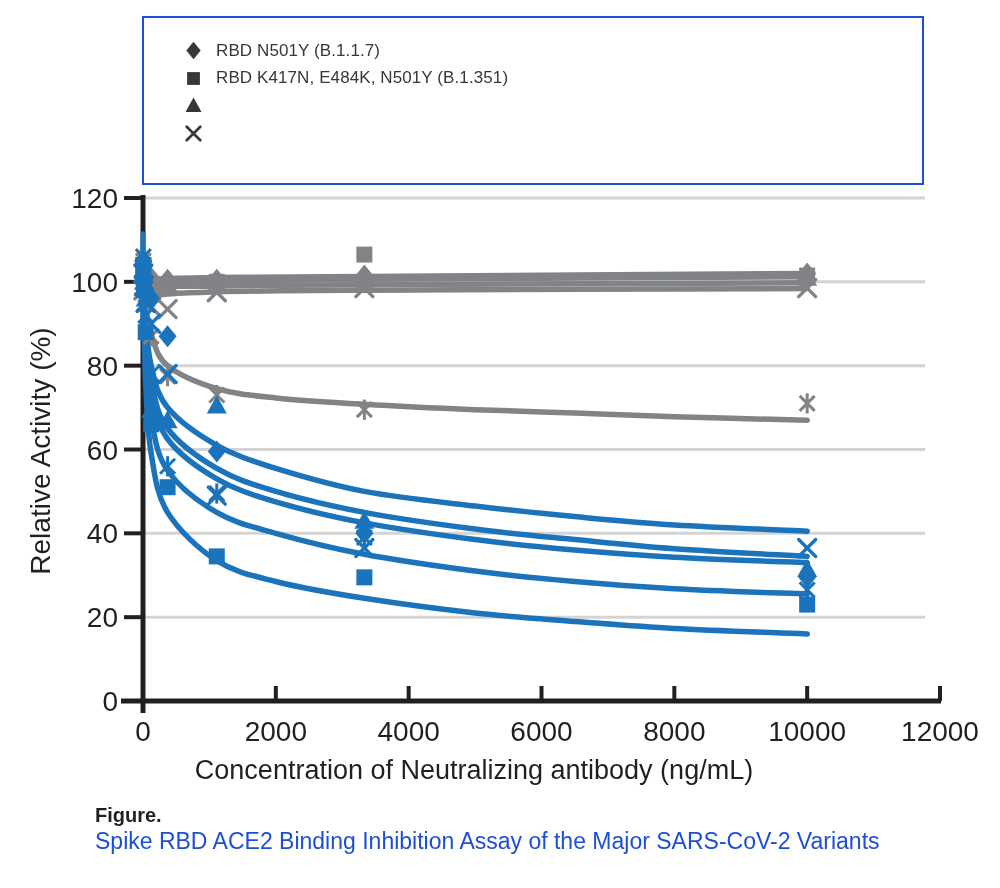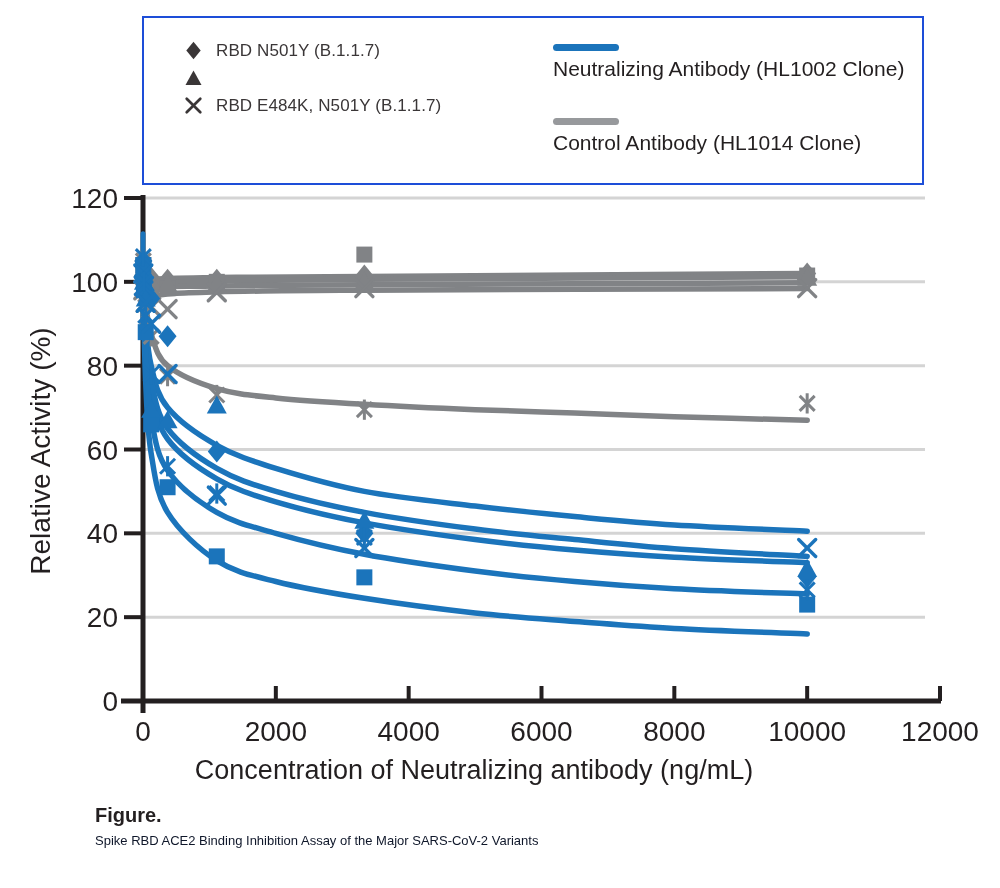--- a/index.html
+++ b/index.html
@@ -10,21 +10,21 @@
   .variants{position:absolute;left:40px;top:19px;}
   .variant-row{display:flex;align-items:center;height:27.5px;gap:13px;}
   .variant-label{font-size:17px;color:#3A3637;white-space:nowrap;letter-spacing:0.1px;}
   .marker-cell{width:19px;height:19px;display:inline-flex;}
   .antibodies{position:absolute;left:409px;top:26px;}
   .swatch{width:66px;height:7px;border-radius:3.5px;background:#888;}
   .ab-label{font-size:21px;color:#231F20;margin-top:6px;white-space:nowrap;}
   .ab-item + .ab-item{margin-top:37px;}
   .caption{position:absolute;left:95px;top:803px;color:#231F20;}
   .caption-title{font-size:20px;font-weight:bold;line-height:25px;}
-  .caption-text{font-size:13px;line-height:26px;color:#0f172a;}
+  .caption-text{font-size:23px;line-height:26px;color:#1d4ed8;}
 </style>
 </head>
 <body>
 
 <div class="stage">
 
   <svg id="chart" width="1000" height="790" viewBox="0 0 1000 790">
       <g>
         <line x1="143" y1="617.1666666666666" x2="925" y2="617.1666666666666" stroke="#D4D4D4" stroke-width="3"></line>
         <line x1="143" y1="533.3333333333334" x2="925" y2="533.3333333333334" stroke="#D4D4D4" stroke-width="3"></line>
@@ -230,45 +230,42 @@
         <span class="marker-cell">
             <svg width="19" height="19" viewBox="0 0 19 19">
               <polygon points="9.5,0.6999999999999993 16.7,9.5 9.5,18.3 2.3,9.5" fill="#3A3637"></polygon>
             </svg>
           </span>
         <span class="variant-label">RBD N501Y (B.1.1.7)</span>
       </div>
       <div class="variant-row">
         <span class="marker-cell">
             <svg width="19" height="19" viewBox="0 0 19 19">
+              <rect x="3.0999999999999996" y="3.0999999999999996" width="12.8" height="12.8" fill="#3A3637"></rect>
+            </svg>
+          </span>
+        <span class="variant-label">RBD K417N, E484K, N501Y (B.1.351)</span>
+      </div>
+      <div class="variant-row">
+        <span class="marker-cell">
+            <svg width="19" height="19" viewBox="0 0 19 19">
               <polygon points="9.5,1.5 17.5,15.9 1.5,15.9" fill="#3A3637"></polygon>
             </svg>
           </span>
       </div>
       <div class="variant-row">
         <span class="marker-cell">
             <svg width="19" height="19" viewBox="0 0 19 19">
               <line x1="2.6999999999999993" y1="2.6999999999999993" x2="16.3" y2="16.3" stroke="#3A3637" stroke-width="2.72" stroke-linecap="round"></line>
               <line x1="2.6999999999999993" y1="16.3" x2="16.3" y2="2.6999999999999993" stroke="#3A3637" stroke-width="2.72" stroke-linecap="round"></line>
             </svg>
           </span>
-        <span class="variant-label">RBD E484K, N501Y (B.1.1.7)</span>
       </div>
     </div>
 
-    <div class="antibodies">
-      <div class="ab-item">
-        <div class="swatch" style="background: rgb(27, 116, 187);"></div>
-        <div class="ab-label">Neutralizing Antibody (HL1002 Clone)</div>
-      </div>
-      <div class="ab-item">
-        <div class="swatch" style="background: rgb(151, 153, 156);"></div>
-        <div class="ab-label">Control Antibody (HL1014 Clone)</div>
-      </div>
-    </div>
   </div>
 
   <div class="caption">
     <div class="caption-title">Figure.</div>
     <div class="caption-text">Spike RBD ACE2 Binding Inhibition Assay of the Major SARS-CoV-2 Variants</div>
   </div>
 
 </div>
 
 </body></html>

